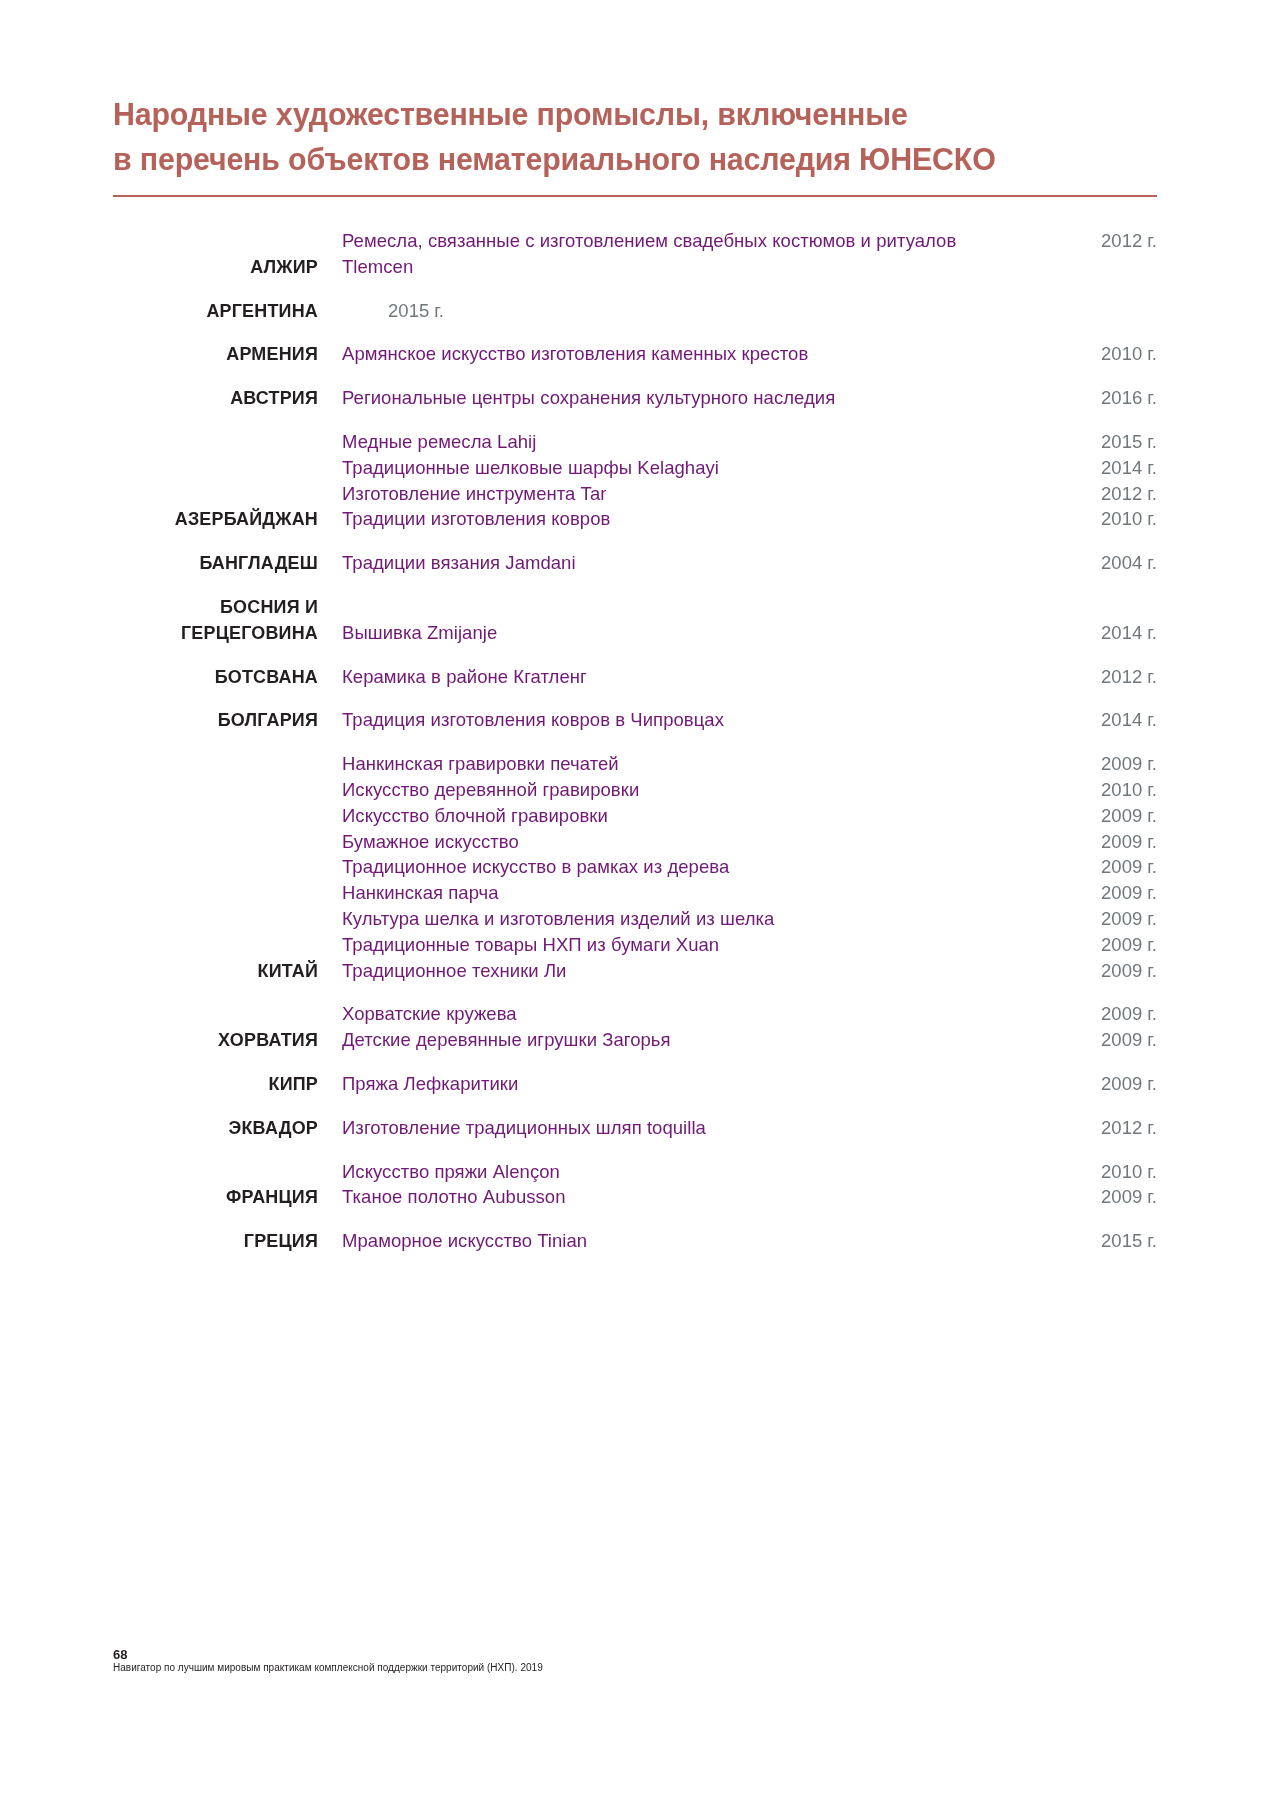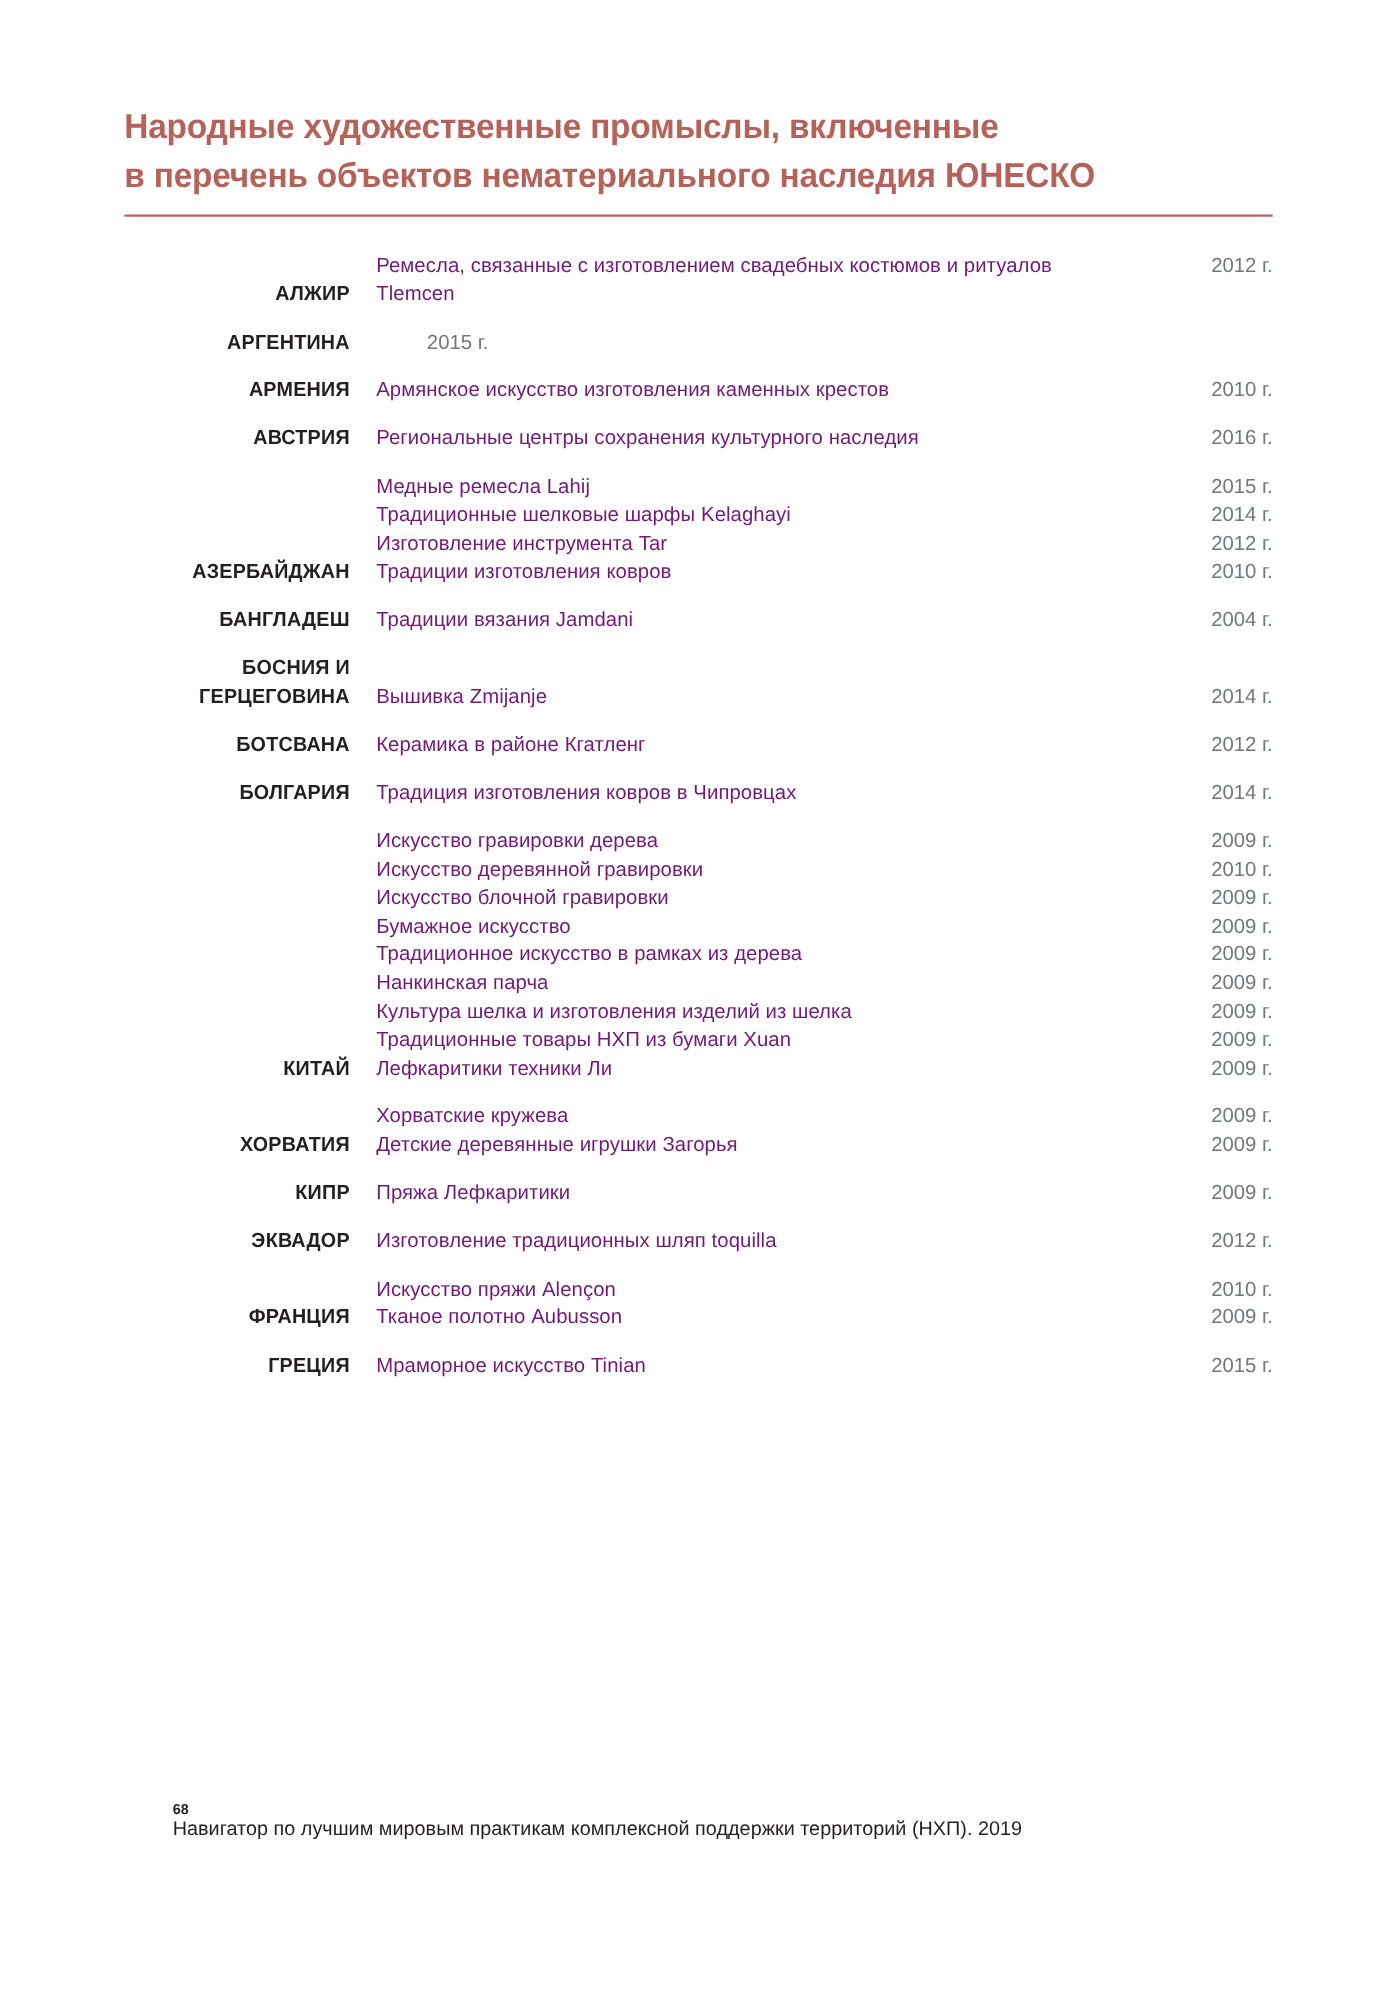--- a/index.html
+++ b/index.html
@@ -119,25 +119,24 @@
     align-items: baseline;
     flex-direction: column;
   }
   .page-number {
     font-size: 13px;
     font-weight: 700;
     color: #231f20;
     margin-right: 34px;
   }
   .footer-text {
-    font-size: 18px;
+    font-size: 10px;
     font-weight: 400;
     color: #231f20;
     letter-spacing: 0.02px;
-    margin-left: 44px;
   }
 </style>
 </head>
 <body>
 
 <div class="page">
 
   <div class="header">
     <h1 class="doc-title">Народные художественные промыслы, включенные
 в перечень объектов нематериального наследия ЮНЕСКО</h1>
@@ -235,21 +234,21 @@
           <div class="item-row">
             <div class="item-name">Традиция изготовления ковров в Чипровцах</div>
             <div class="item-year">2014 г.</div>
           </div>
         </div>
       </div>
       <div class="entry">
         <div class="country">КИТАЙ</div>
         <div class="items">
           <div class="item-row">
-            <div class="item-name">Искусство гравировки дерева</div>
+            <div class="item-name">Нанкинская гравировки печатей</div>
             <div class="item-year">2009 г.</div>
           </div>
           <div class="item-row">
             <div class="item-name">Искусство деревянной гравировки</div>
             <div class="item-year">2010 г.</div>
           </div>
           <div class="item-row">
             <div class="item-name">Искусство блочной гравировки</div>
             <div class="item-year">2009 г.</div>
           </div>
@@ -267,21 +266,21 @@
           </div>
           <div class="item-row">
             <div class="item-name">Культура шелка и изготовления изделий из шелка</div>
             <div class="item-year">2009 г.</div>
           </div>
           <div class="item-row">
             <div class="item-name">Традиционные товары НХП из бумаги Xuan</div>
             <div class="item-year">2009 г.</div>
           </div>
           <div class="item-row">
-            <div class="item-name">Лефкаритики техники Ли</div>
+            <div class="item-name">Традиционное техники Ли</div>
             <div class="item-year">2009 г.</div>
           </div>
         </div>
       </div>
       <div class="entry">
         <div class="country">ХОРВАТИЯ</div>
         <div class="items">
           <div class="item-row">
             <div class="item-name">Хорватские кружева</div>
             <div class="item-year">2009 г.</div>

